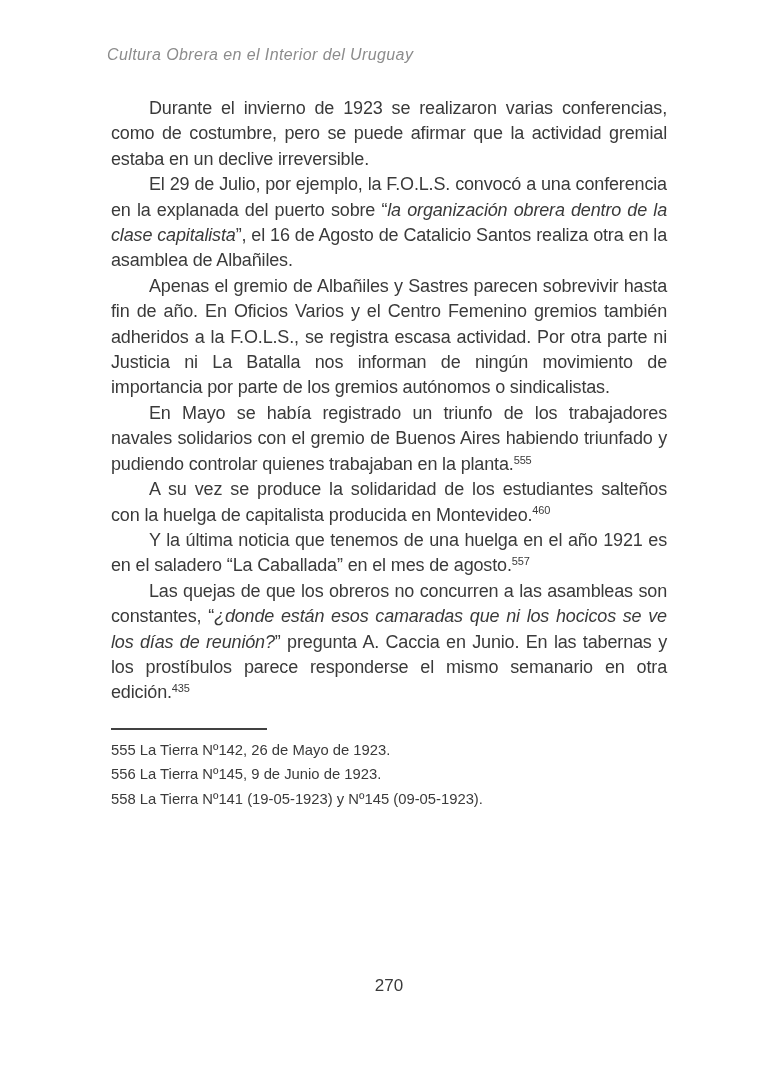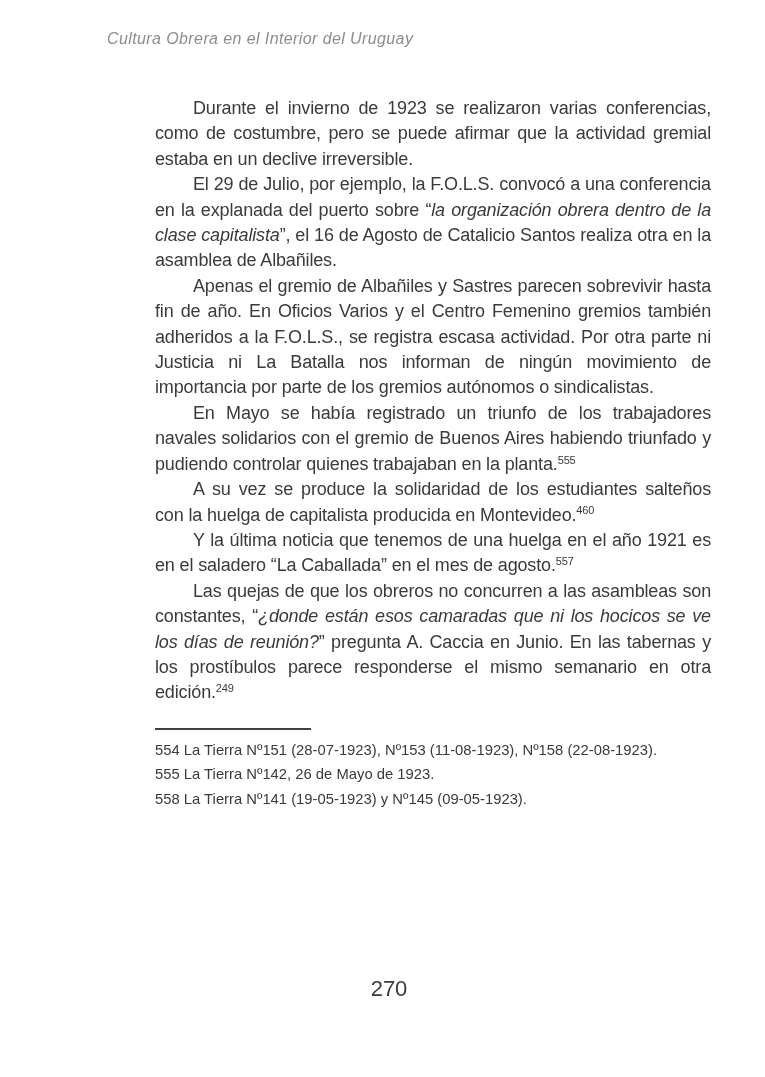--- a/index.html
+++ b/index.html
@@ -18,32 +18,31 @@
     position: relative;
     overflow: hidden;
   }
   .page {
     position: absolute;
     inset: 0;
   }
   .running-header {
     position: absolute;
     left: 107px;
-    top: 30px;
+    top: 46px;
     font-style: italic;
     font-size: 16px;
     color: var(--header);
     letter-spacing: 0.4px;
   }
   .content {
     position: absolute;
     left: 111px;
     top: 96px;
     width: 556px;
-    margin-left: 44px;
   }
   .body-text p {
     margin: 0;
     text-indent: 38px;
     font-size: 18px;
     line-height: 25.4px;
     text-align: justify;
     letter-spacing: -0.15px;
   }
   .body-text em { font-style: italic; }
@@ -66,44 +65,44 @@
     font-size: 14.8px;
     line-height: 24.6px;
   }
   .footnote { white-space: nowrap; }
   .page-number {
     position: absolute;
     left: 111px;
     width: 556px;
     top: 976px;
     text-align: center;
-    font-size: 22px;
+    font-size: 17px;
     color: var(--text);
   }
 </style>
 </head>
 <body>
 
 <div class="page">
 
   <div class="running-header">Cultura Obrera en el Interior del Uruguay</div>
 
   <div class="content">
     <div class="body-text">
         <p><span>Durante el invierno de 1923 se realizaron varias conferencias, como de costumbre, pero se puede afirmar que la actividad gremial estaba en un declive irreversible.</span></p>
         <p><span>El 29 de Julio, por ejemplo, la F.O.L.S. convocó a una conferencia en la explanada del puerto sobre “</span><em>la organización obrera dentro de la clase capitalista</em><span>”, el 16 de Agosto de Catalicio Santos realiza otra en la asamblea de Albañiles.</span></p>
         <p><span>Apenas el gremio de Albañiles y Sastres parecen sobrevivir hasta fin de año. En Oficios Varios y el Centro Femenino gremios también adheridos a la F.O.L.S., se registra escasa actividad. Por otra parte ni </span><strong>Justicia</strong><span> ni </span><strong>La Batalla</strong><span> nos informan de ningún movimiento de importancia por parte de los gremios autónomos o sindicalistas.</span></p>
         <p><span>En Mayo se había registrado un triunfo de los trabajadores navales solidarios con el gremio de Buenos Aires habiendo triunfado y pudiendo controlar quienes trabajaban en la planta.</span><sup>555</sup></p>
         <p><span>A su vez se produce la solidaridad de los estudiantes salteños con la huelga de capitalista producida en Montevideo.</span><sup>460</sup></p>
         <p><span>Y la última noticia que tenemos de una huelga en el año 1921 es en el saladero “La Caballada” en el mes de agosto.</span><sup>557</sup></p>
-        <p><span>Las quejas de que los obreros no concurren a las asambleas son constantes, “</span><em>¿donde están esos camaradas que ni los hocicos se ve los días de reunión?</em><span>” pregunta A. Caccia en Junio. En las tabernas y los prostíbulos parece responderse el mismo semanario en otra edición.</span><sup>249</sup></p>
+        <p><span>Las quejas de que los obreros no concurren a las asambleas son constantes, “</span><em>¿donde están esos camaradas que ni los hocicos se ve los días de reunión?</em><span>” pregunta A. Caccia en Junio. En las tabernas y los prostíbulos parece responderse el mismo semanario en otra edición.</span><sup>435</sup></p>
       </div>
     <div class="footnote-sep"></div>
     <div class="footnotes">
-        <div class="footnote">554 La Tierra Nº151 (28-07-1923), Nº153 (11-08-1923), Nº158 (22-08-1923).</div>
         <div class="footnote">555 La Tierra Nº142, 26 de Mayo de 1923.</div>
+        <div class="footnote">556 La Tierra Nº145, 9 de Junio de 1923.</div>
         <div class="footnote">558 La Tierra Nº141 (19-05-1923) y Nº145 (09-05-1923).</div>
       </div>
   </div>
 
   <div class="page-number">270</div>
 
 </div>
 
 </body></html>

